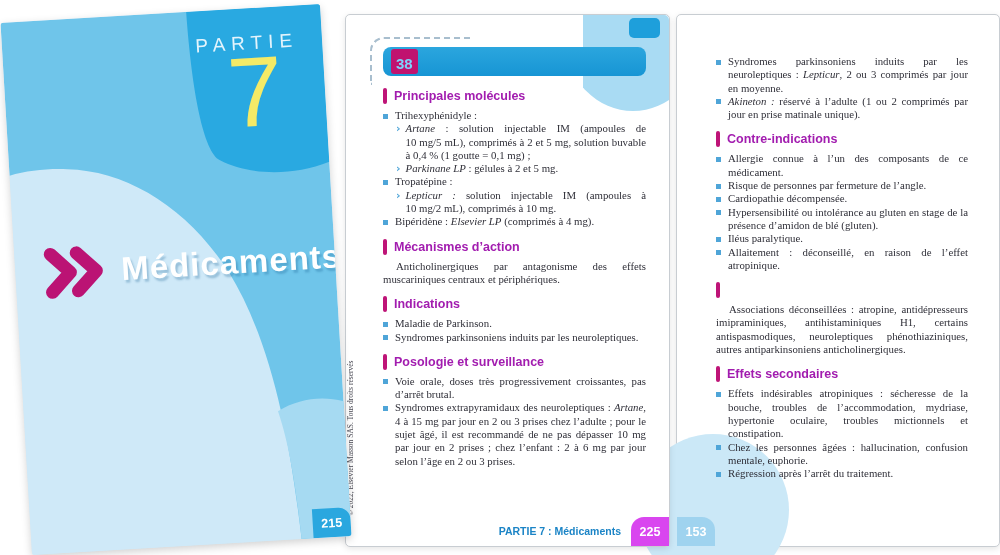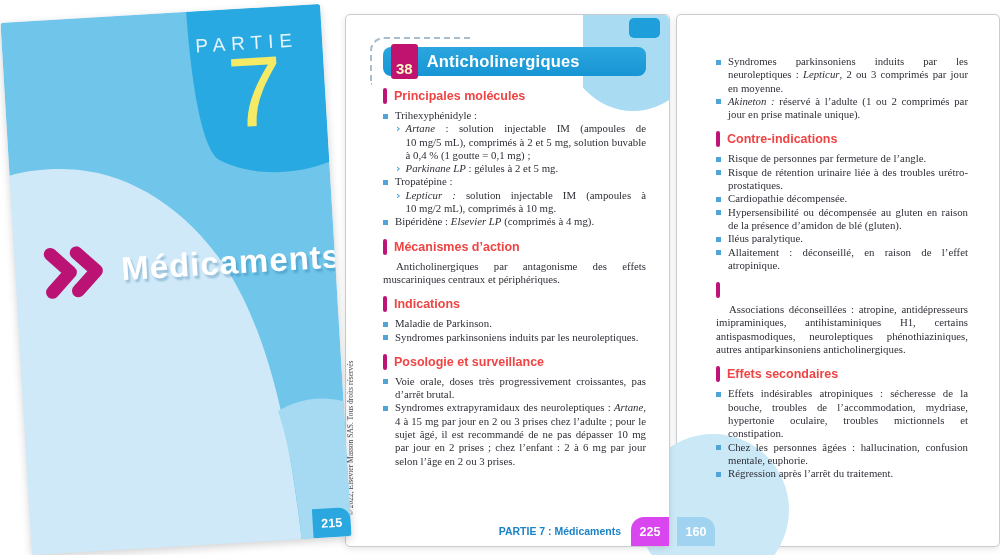--- a/index.html
+++ b/index.html
@@ -37,28 +37,28 @@
          background:#A9DBF3;}
   .deco-sq1{position:absolute;top:3px;right:9px;width:31px;height:20px;border-radius:5px;background:#1E9FDB;}
   .deco-sq2{position:absolute;top:33px;right:42px;width:28px;height:26px;border-radius:6px;background:#1E9FDB;}
 
   
   .banner-wrap{position:relative;margin-bottom:12px;}
   .stitch{position:absolute;left:-13px;top:-10px;width:100px;height:46px;
           border-top:2px dashed #A8BECE;border-left:2px dashed #A8BECE;border-top-left-radius:14px;}
   .banner{position:relative;display:flex;align-items:center;gap:9px;height:29px;box-sizing:border-box;
           background:linear-gradient(#2BA6DE,#1795D4);border-radius:8px;padding:3px 8px;}
-  .chapter-num{background:#C0136F;color:#fef9c3;font-weight:bold;font-size:15px;padding:16px 5px 2px;
+  .chapter-num{background:#C0136F;color:#7dd3fc;font-weight:bold;font-size:15px;padding:6px 5px 2px;
                border-radius:3px;}
   .chapter-title{color:#fff;font-weight:bold;font-size:16.5px;letter-spacing:.2px;}
 
   
   .sec-head{display:flex;align-items:center;gap:7px;margin:10px 0 5px;}
   .sec-bar{width:4px;height:16px;background:#BE1477;border-radius:2px;flex:none;}
-  .sec-title{color:#ef4444;font-weight:bold;font-size:12.5px;}
+  .sec-title{color:#a21caf;font-weight:bold;font-size:12.5px;}
 
   
   .item{font-family:"Liberation Serif", serif;font-size:10.8px;line-height:13.3px;color:#2F2F38;
         text-align:justify;}
   .item .txt{hyphens:auto;-webkit-hyphens:auto;}
   .item.bullet{display:flex;gap:7px;}
   .item.bullet .marker{width:5px;height:5px;background:#4FA5D8;margin-top:4.5px;flex:none;}
   .item.sub{display:flex;gap:5px;margin-left:13px;}
   .item.sub .arrow{color:#4FA5D8;font-family:"DejaVu Sans", sans-serif;font-weight:bold;
                    font-size:11px;line-height:13px;flex:none;}
@@ -102,21 +102,20 @@
   <div class="corner-deco">
     <div class="petal"></div>
     <div class="deco-sq1"></div>
     <div class="deco-sq2"></div>
   </div>
   <div class="content">
     <div class="banner-wrap">
       <div class="stitch"></div>
       <div class="banner">
         <span class="chapter-num">38</span>
-        <span class="chapter-title">Anticholinergiques</span>
       </div>
     </div>
     <div id="sections-left">
         <div class="sec-head">
           <div class="sec-bar"></div>
           <div class="sec-title">Principales molécules</div>
         </div>
         <div class="item bullet">
           <div class="marker"></div>
           <div class="txt"><span>Trihexyphénidyle&nbsp;:</span></div>
@@ -193,33 +192,33 @@
         <div class="item bullet">
           <div class="marker"></div>
           <div class="txt"><i>Akineton&nbsp;:</i><span> réservé à l’adulte (1 ou 2 comprimés par jour en prise matinale unique).</span></div>
         </div>
         <div class="sec-head">
           <div class="sec-bar"></div>
           <div class="sec-title">Contre-indications</div>
         </div>
         <div class="item bullet">
           <div class="marker"></div>
+          <div class="txt"><span>Allergie connue à l’un des composants de ce médicament.</span></div>
+        </div>
+        <div class="item bullet">
+          <div class="marker"></div>
           <div class="txt"><span>Risque de personnes par fermeture de l’angle.</span></div>
         </div>
         <div class="item bullet">
           <div class="marker"></div>
-          <div class="txt"><span>Risque de rétention urinaire liée à des troubles urétro-prostatiques.</span></div>
-        </div>
-        <div class="item bullet">
-          <div class="marker"></div>
           <div class="txt"><span>Cardiopathie décompensée.</span></div>
         </div>
         <div class="item bullet">
           <div class="marker"></div>
-          <div class="txt"><span>Hypersensibilité ou décompensée au gluten en raison de la présence d’amidon de blé (gluten).</span></div>
+          <div class="txt"><span>Hypersensibilité ou intolérance au gluten en stage de la présence d’amidon de blé (gluten).</span></div>
         </div>
         <div class="item bullet">
           <div class="marker"></div>
           <div class="txt"><span>Iléus paralytique.</span></div>
         </div>
         <div class="item bullet">
           <div class="marker"></div>
           <div class="txt"><span>Allaitement&nbsp;: déconseillé, en raison de l’effet atropinique.</span></div>
         </div>
         <div class="sec-head">
@@ -239,14 +238,14 @@
         <div class="item bullet">
           <div class="marker"></div>
           <div class="txt"><span>Chez les personnes âgées&nbsp;: hallucination, confusion mentale, euphorie.</span></div>
         </div>
         <div class="item bullet">
           <div class="marker"></div>
           <div class="txt"><span>Régression après l’arrêt du traitement.</span></div>
         </div>
       </div>
   </div>
-  <div class="tab tab-226">160</div>
+  <div class="tab tab-226">153</div>
 </div>
 
 </body></html>

